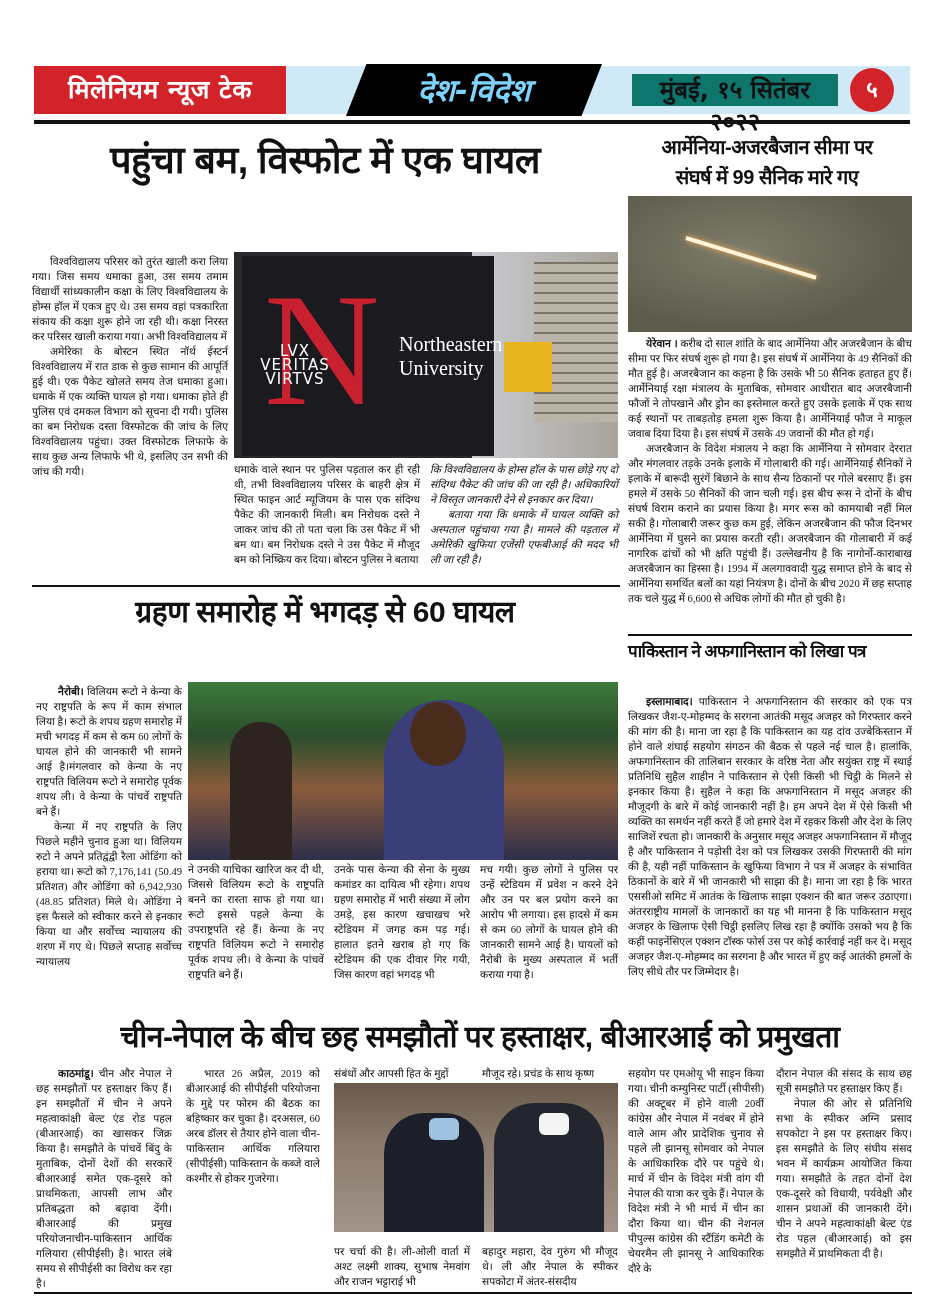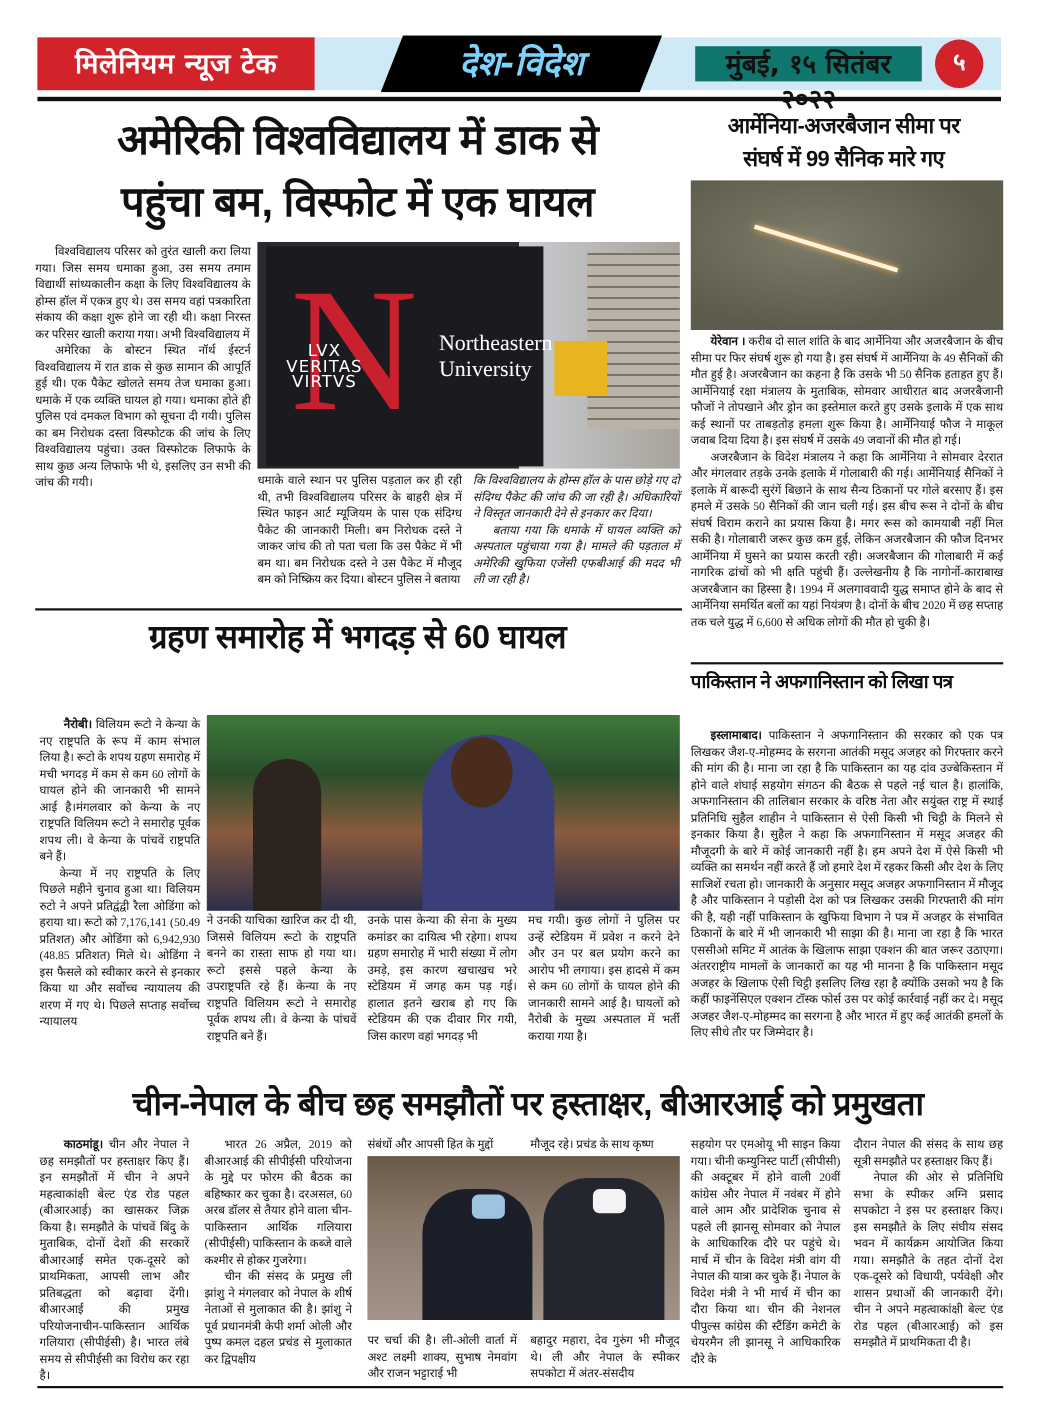--- a/index.html
+++ b/index.html
@@ -1,17 +1,17 @@
 <!DOCTYPE html>
 <html><head>
 <meta charset="utf-8">
 <style>
   html,body{margin:0;padding:0;background:#fff;}
   body{width:945px;height:1296px;position:relative;overflow:hidden;font-family:"DejaVu Sans","Liberation Sans",sans-serif;color:#111;}
-  .abs{position:absolute;}
+  .abs{position:absolute;margin-top:32px;}
   
   .mast{left:34px;top:34px;width:876px;height:48px;background:#cfe9f7;}
   .brand{left:34px;top:34px;width:252px;height:48px;background:#d2232a;color:#fff;font-weight:bold;font-size:25px;line-height:48px;text-align:center;letter-spacing:0.5px;}
   .section{left:346px;top:32px;width:256px;height:52px;background:#000;color:#7dd3fc;font-weight:bold;font-style:italic;font-size:31px;line-height:52px;text-align:center;clip-path:polygon(8% 0,100% 0,92% 100%,0 100%);}
   .dateline{left:632px;top:42px;width:206px;height:32px;background:#0f766e;font-size:24px;line-height:32px;text-align:center;color:#111;font-weight:bold;}
   .pageno{left:850px;top:36px;width:44px;height:44px;border-radius:50%;background:#d2232a;color:#fff;font-size:22px;font-weight:bold;line-height:44px;text-align:center;}
   .rule{left:34px;top:88px;width:876px;height:4px;background:#111;}
   .thin{height:2px;background:#111;}
   
   .h1{font-family:"Liberation Sans",sans-serif;font-weight:bold;color:#111;letter-spacing:-0.5px;}
@@ -49,21 +49,20 @@
 <body>
 
 <div class="abs mast"></div>
 <div class="abs brand">मिलेनियम न्यूज टेक</div>
 <div class="abs section">देश-विदेश</div>
 <div class="abs dateline">मुंबई, १५ सितंबर २०२२</div>
 <div class="abs pageno">५</div>
 <div class="abs rule"></div>
 
 <div class="abs h1 hl-main">
-  <div>अमेरिकी विश्वविद्यालय में डाक से</div>
   <div>पहुंचा बम, विस्फोट में एक घायल</div>
 </div>
 <div class="abs col" style="left:32px;top:222px;width:196px;">
   <p>विश्वविद्यालय परिसर को तुरंत खाली करा लिया गया। जिस समय धमाका हुआ, उस समय तमाम विद्यार्थी सांध्यकालीन कक्षा के लिए विश्वविद्यालय के होम्स हॉल में एकत्र हुए थे। उस समय वहां पत्रकारिता संकाय की कक्षा शुरू होने जा रही थी। कक्षा निरस्त कर परिसर खाली कराया गया। अभी विश्वविद्यालय में</p>
   <p>अमेरिका के बोस्टन स्थित नॉर्थ ईस्टर्न विश्वविद्यालय में रात डाक से कुछ सामान की आपूर्ति हुई थी। एक पैकेट खोलते समय तेज धमाका हुआ। धमाके में एक व्यक्ति घायल हो गया। धमाका होते ही पुलिस एवं दमकल विभाग को सूचना दी गयी। पुलिस का बम निरोधक दस्ता विस्फोटक की जांच के लिए विश्वविद्यालय पहुंचा। उक्त विस्फोटक लिफाफे के साथ कुछ अन्य लिफाफे भी थे, इसलिए उन सभी की जांच की गयी।</p>
 </div>
 <div class="abs photo neu">
   <div class="sign"></div>
   <div class="bigN">N</div>
   <div class="motto" style="width:70px;">LVX VERITAS VIRTVS</div>
@@ -121,21 +120,20 @@
 <div class="abs col" style="left:480px;top:830px;width:138px;">
   <p style="text-indent:0">मच गयी। कुछ लोगों ने पुलिस पर उन्हें स्टेडियम में प्रवेश न करने देने और उन पर बल प्रयोग करने का आरोप भी लगाया। इस हादसे में कम से कम 60 लोगों के घायल होने की जानकारी सामने आई है। घायलों को नैरोबी के मुख्य अस्पताल में भर्ती कराया गया है।</p>
 </div>
 
 <div class="abs h1 hl-china">चीन-नेपाल के बीच छह समझौतों पर हस्ताक्षर, बीआरआई को प्रमुखता</div>
 <div class="abs col" style="left:36px;top:1034px;width:136px;">
   <p style="text-indent:22px"><b>काठमांडू।</b><span> चीन और नेपाल ने छह समझौतों पर हस्ताक्षर किए हैं। इन समझौतों में चीन ने अपने महत्वाकांक्षी बेल्ट एंड रोड पहल (बीआरआई) का खासकर जिक्र किया है। समझौते के पांचवें बिंदु के मुताबिक, दोनों देशों की सरकारें बीआरआई समेत एक-दूसरे को प्राथमिकता, आपसी लाभ और प्रतिबद्धता को बढ़ावा देंगी। बीआरआई की प्रमुख परियोजनाचीन-पाकिस्तान आर्थिक गलियारा (सीपीईसी) है। भारत लंबे समय से सीपीईसी का विरोध कर रहा है।</span></p>
 </div>
 <div class="abs col" style="left:186px;top:1034px;width:134px;">
   <p>भारत 26 अप्रैल, 2019 को बीआरआई की सीपीईसी परियोजना के मुद्दे पर फोरम की बैठक का बहिष्कार कर चुका है। दरअसल, 60 अरब डॉलर से तैयार होने वाला चीन-पाकिस्तान आर्थिक गलियारा (सीपीईसी) पाकिस्तान के कब्जे वाले कश्मीर से होकर गुजरेगा।</p>
-  <p>चीन की संसद के प्रमुख ली झांशु ने मंगलवार को नेपाल के शीर्ष नेताओं से मुलाकात की है। झांशु ने पूर्व प्रधानमंत्री केपी शर्मा ओली और पुष्प कमल दहल प्रचंड से मुलाकात कर द्विपक्षीय</p>
 </div>
 <div class="abs col" style="left:334px;top:1034px;width:136px;">
   <p style="text-indent:0">संबंधों और आपसी हित के मुद्दों</p>
 </div>
 <div class="abs col" style="left:482px;top:1034px;width:136px;">
   <p style="text-indent:0">मौजूद रहे। प्रचंड के साथ कृष्ण</p>
 </div>
 <div class="abs photo nepal">
   <div class="m1"></div>
   <div class="m2"></div>

